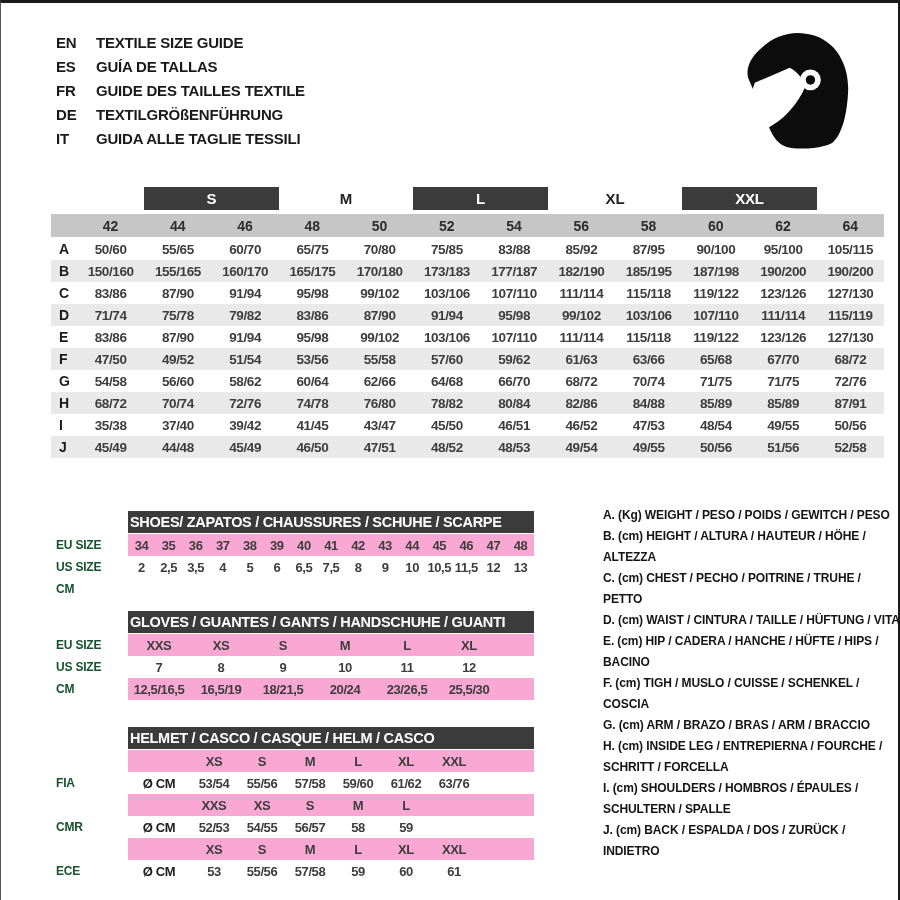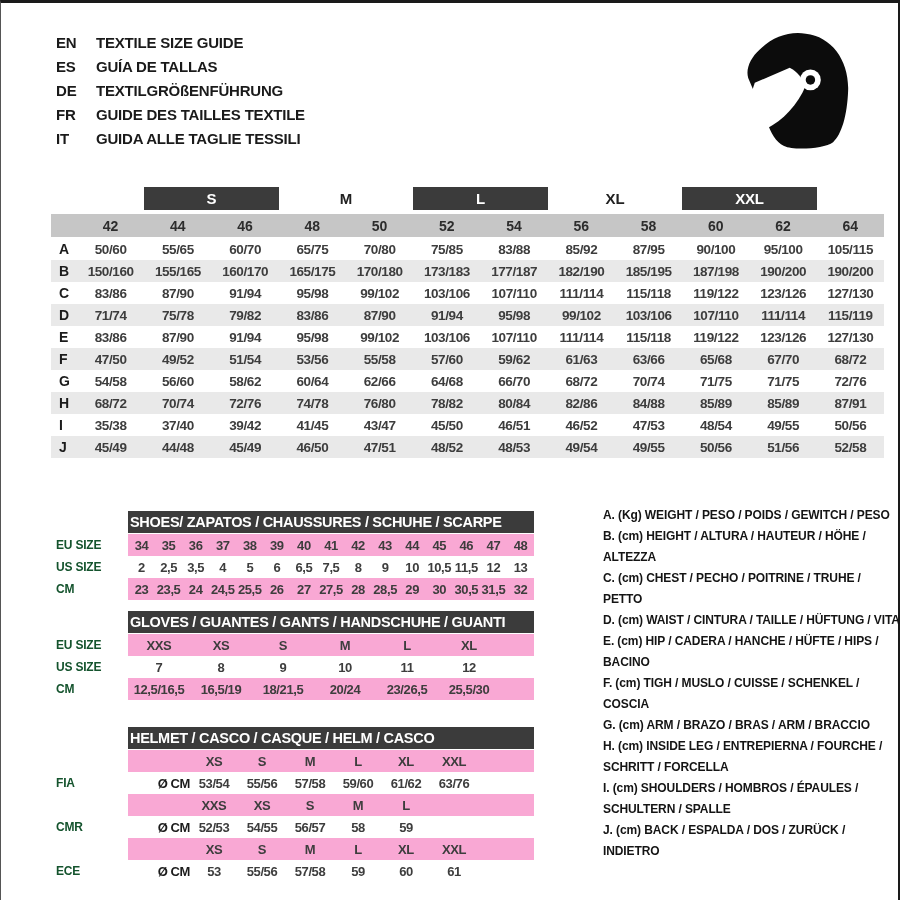--- a/index.html
+++ b/index.html
@@ -38,46 +38,46 @@
   .titlerow{display:grid;grid-template-columns:72px 1fr;height:22px;margin-bottom:1px;}
   .titlebar{background:#3b3b3b;color:#fff;font-size:14.5px;display:flex;align-items:center;padding-left:2px;letter-spacing:-0.3px;white-space:nowrap;}
   .btrow{display:grid;grid-template-columns:72px 1fr;height:22px;}
   .blabel{font-size:12px;color:#14532d;display:flex;align-items:center;letter-spacing:-0.2px;}
   .bdata{display:grid;align-items:center;height:22px;}
   .bdata.stripe2{background:#f9a8d4;}
   .cols15{grid-template-columns:repeat(15,1fr);}
   .cols6{grid-template-columns:repeat(6,62px) 1fr;}
   .hcols{grid-template-columns:62px repeat(6,48px) 1fr;}
   .bcell{text-align:center;font-size:13px;color:#3d3d3d;letter-spacing:-0.4px;white-space:nowrap;}
-  .bcell.unit{text-align:right;color:#1b1b1b;}
+  .bcell.unit{text-align:center;color:#1b1b1b;}
   
   .legend{position:absolute;left:602px;top:502px;width:300px;}
   .legend-item{font-size:12px;line-height:21px;color:#141414;letter-spacing:-0.1px;}
 </style>
 </head>
 <body>
 
 <div class="page">
 
   <div class="langs">
       <div class="lang-row">
         <span class="lang-code">EN</span>
         <span class="lang-title">TEXTILE SIZE GUIDE</span>
       </div>
       <div class="lang-row">
         <span class="lang-code">ES</span>
         <span class="lang-title">GUÍA DE TALLAS</span>
       </div>
       <div class="lang-row">
+        <span class="lang-code">FR</span>
+        <span class="lang-title">GUIDE DES TAILLES TEXTILE</span>
+      </div>
+      <div class="lang-row">
         <span class="lang-code">DE</span>
         <span class="lang-title">TEXTILGRÖßENFÜHRUNG</span>
-      </div>
-      <div class="lang-row">
-        <span class="lang-code">FR</span>
-        <span class="lang-title">GUIDE DES TAILLES TEXTILE</span>
       </div>
       <div class="lang-row">
         <span class="lang-code">IT</span>
         <span class="lang-title">GUIDA ALLE TAGLIE TESSILI</span>
       </div>
     </div>
 
   <div class="helmet-logo">
     <svg viewBox="0 0 130 140" width="128" height="132" aria-hidden="true">
       <path d="M70 5 C98 8 116 34 115 65 C114 92 108 112 99 120 C90 127 57 129 47 124 C38 120 33 110 29 99 L9 52 C6 42 12 30 21 22 C34 9 52 2 70 5 Z" fill="#0c0c0c"></path>
@@ -305,37 +305,20 @@
             <div class="bcell">9</div>
             <div class="bcell">10</div>
             <div class="bcell">10,5</div>
             <div class="bcell">11,5</div>
             <div class="bcell">12</div>
             <div class="bcell">13</div>
           </div>
         </div>
         <div class="btrow">
           <div class="blabel">CM</div>
-          <div class="bdata cols15 stripe2">
-            <div class="bcell">23</div>
-            <div class="bcell">23,5</div>
-            <div class="bcell">24</div>
-            <div class="bcell">24,5</div>
-            <div class="bcell">25,5</div>
-            <div class="bcell">26</div>
-            <div class="bcell">27</div>
-            <div class="bcell">27,5</div>
-            <div class="bcell">28</div>
-            <div class="bcell">28,5</div>
-            <div class="bcell">29</div>
-            <div class="bcell">30</div>
-            <div class="bcell">30,5</div>
-            <div class="bcell">31,5</div>
-            <div class="bcell">32</div>
-          </div>
         </div>
       </div>
   </div>
 
   <div class="btable gloves-t">
     <div class="titlerow">
       <div></div>
       <div class="titlebar">GLOVES / GUANTES / GANTS / HANDSCHUHE / GUANTI</div>
     </div>
     <div class="tbody">

